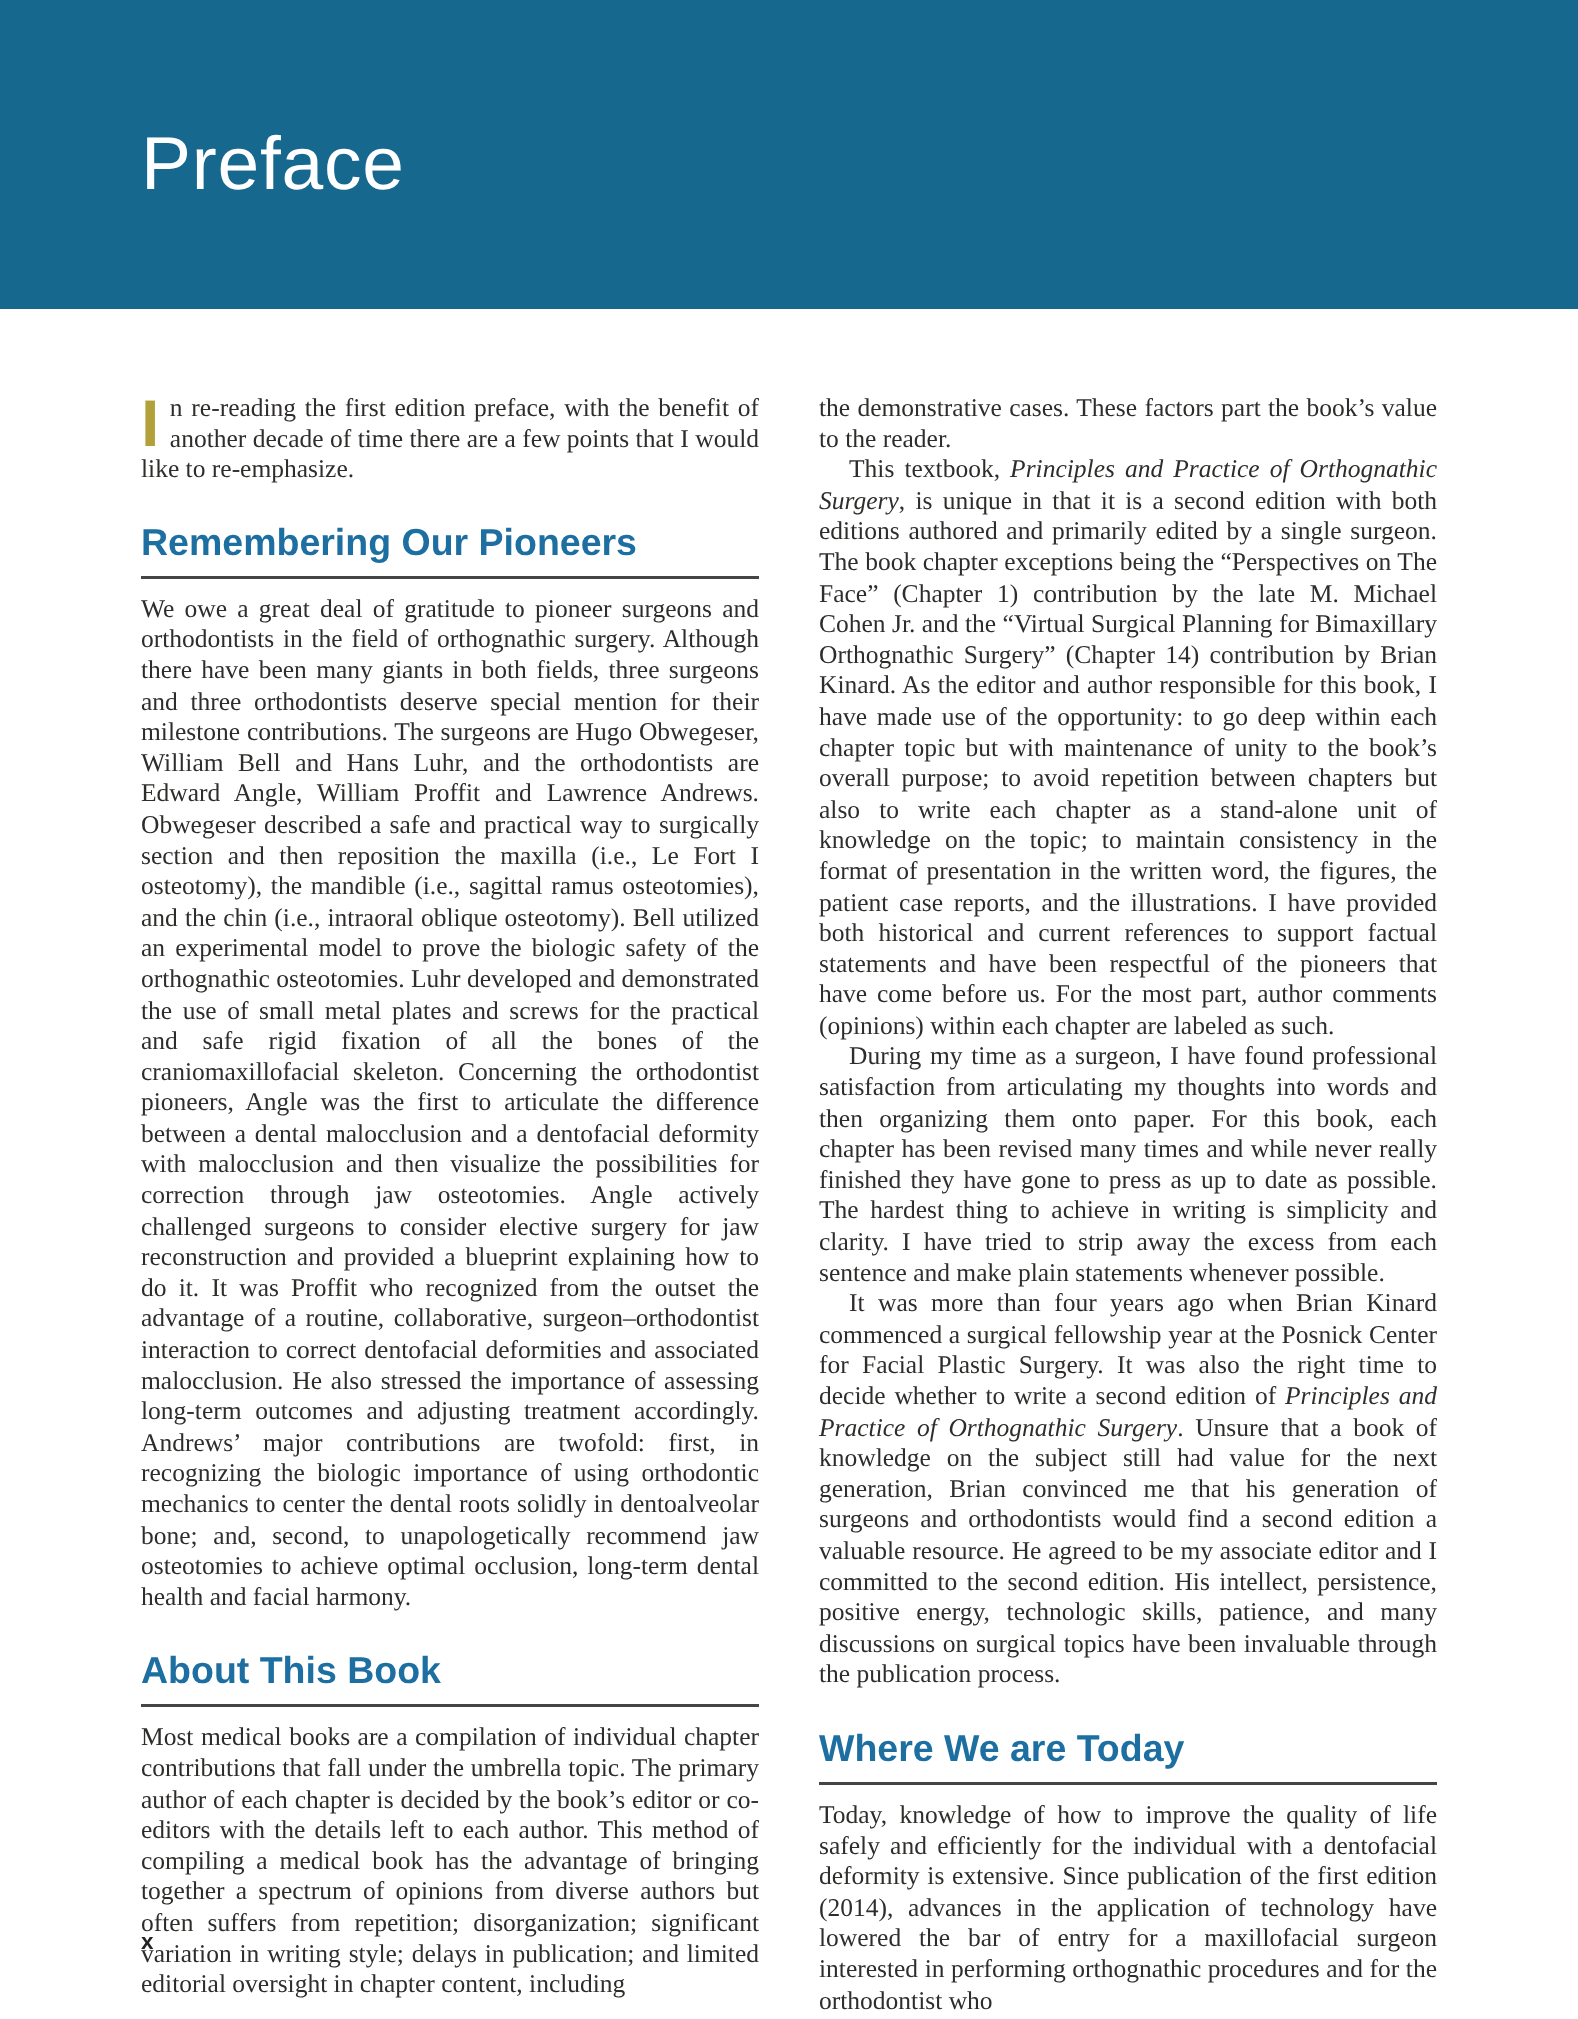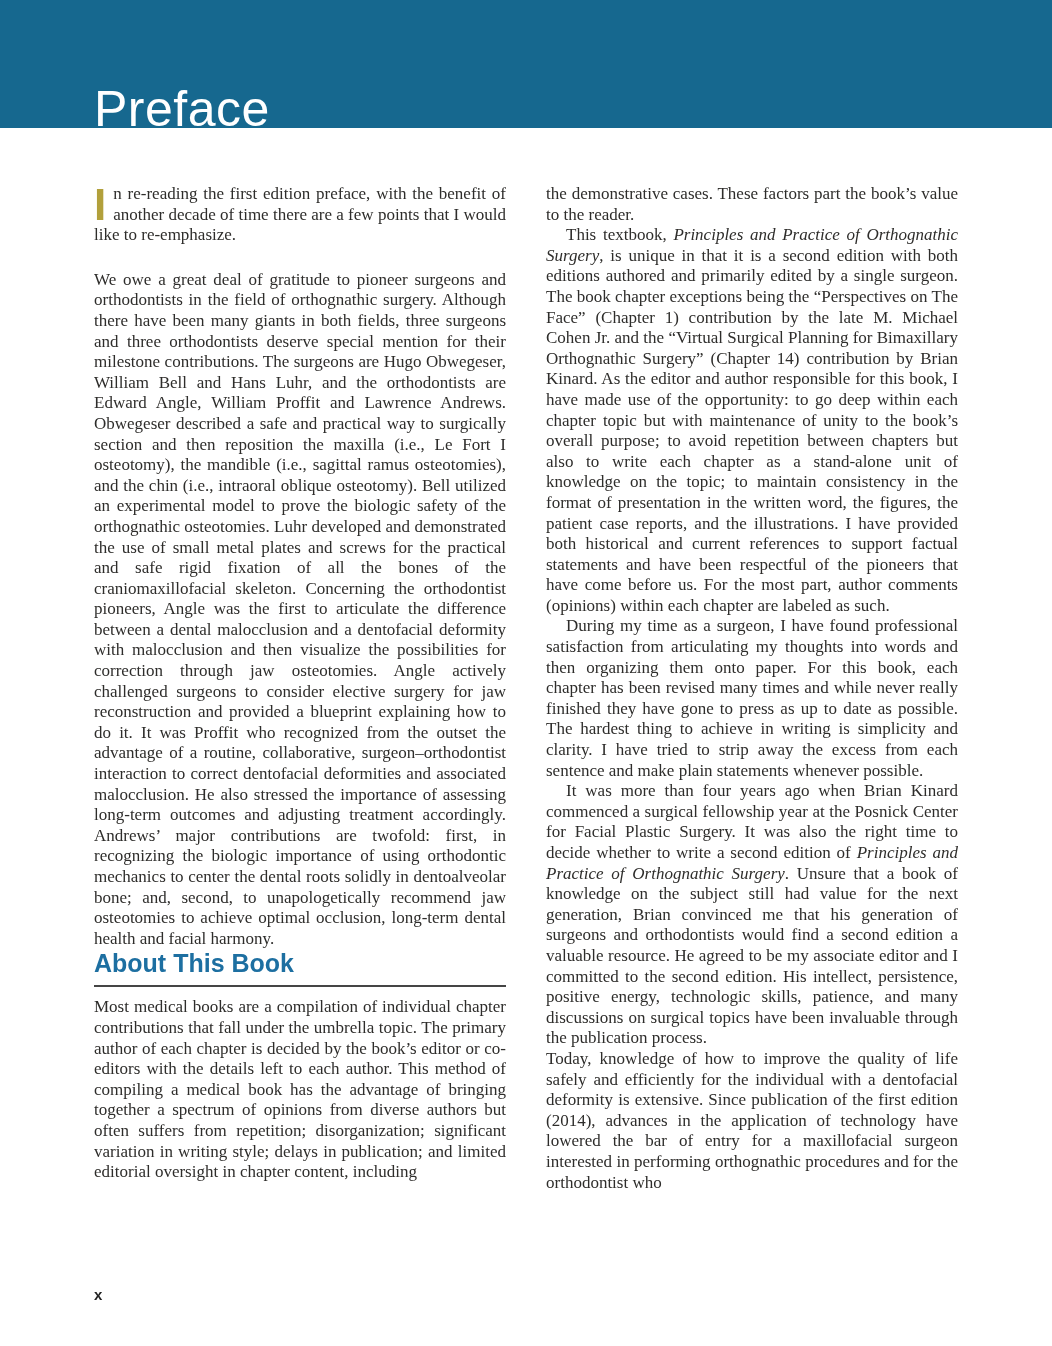--- a/index.html
+++ b/index.html
@@ -17,21 +17,21 @@
     position: relative;
     width: 1052px;
     height: 1346px;
     background: var(--page-background);
     overflow: hidden;
     font-family: "Liberation Serif", serif;
     color: var(--body-text);
   }
   .band {
     width: 1052px;
-    height: 128px;
+    height: 206px;
     background: var(--header-band);
     padding: 84px 0 0 94px;
   }
   .band h1 {
     font-family: "Liberation Sans", sans-serif;
     font-weight: 400;
     font-size: 50px;
     line-height: 1;
     color: var(--title-text);
     letter-spacing: 0.5px;
@@ -62,21 +62,21 @@
   h2.section {
     font-family: "Liberation Sans", sans-serif;
     font-weight: 700;
     font-size: 25px;
     line-height: 28px;
     color: var(--heading);
     padding-bottom: 8px;
     border-bottom: 2px solid var(--rule);
     margin-bottom: 10px;
   }
-  h2.spaced { }
+  h2.spaced { margin-top: 25px; }
   .pagenum {
     position: absolute;
     left: 94px;
     top: 1286px;
     font-family: "Liberation Sans", sans-serif;
     font-weight: 700;
     font-size: 15px;
     color: #222222;
   }
   i { font-style: italic; }
@@ -88,32 +88,34 @@
 
   <header class="band">
     <h1>Preface</h1>
   </header>
 
   <main class="content">
 
     <div class="col">
       <p class="intro"><span class="dropcap">I</span><span>n re-reading the first edition preface, with the benefit of another decade of time there are a few points that I would like to re-emphasize.</span></p>
 
+      <h2 class="section">Remembering Our Pioneers</h2>
       <p class="body"><span>We owe a great deal of gratitude to pioneer surgeons and orthodontists in the field of orthognathic surgery. Although there have been many giants in both fields, three surgeons and three orthodontists deserve special mention for their milestone contributions. The surgeons are Hugo Obwegeser, William Bell and Hans Luhr, and the orthodontists are Edward Angle, William Proffit and Lawrence Andrews. Obwegeser described a safe and practical way to surgically section and then reposition the maxilla (i.e., Le Fort I osteotomy), the mandible (i.e., sagittal ramus osteotomies), and the chin (i.e., intraoral oblique osteotomy). Bell utilized an experimental model to prove the biologic safety of the orthognathic osteotomies. Luhr developed and demonstrated the use of small metal plates and screws for the practical and safe rigid fixation of all the bones of the craniomaxillofacial skeleton. Concerning the orthodontist pioneers, Angle was the first to articulate the difference between a dental malocclusion and a dentofacial deformity with malocclusion and then visualize the possibilities for correction through jaw osteotomies. Angle actively challenged surgeons to consider elective surgery for jaw reconstruction and provided a blueprint explaining how to do it. It was Proffit who recognized from the outset the advantage of a routine, collaborative, surgeon–orthodontist interaction to correct dentofacial deformities and associated malocclusion. He also stressed the importance of assessing long-term outcomes and adjusting treatment accordingly. Andrews’ major contributions are twofold: first, in recognizing the biologic importance of using orthodontic mechanics to center the dental roots solidly in dentoalveolar bone; and, second, to unapologetically recommend jaw osteotomies to achieve optimal occlusion, long-term dental health and facial harmony.</span></p>
 
       <h2 class="section spaced">About This Book</h2>
       <p class="body"><span>Most medical books are a compilation of individual chapter contributions that fall under the umbrella topic. The primary author of each chapter is decided by the book’s editor or co-editors with the details left to each author. This method of compiling a medical book has the advantage of bringing together a spectrum of opinions from diverse authors but often suffers from repetition; disorganization; significant variation in writing style; delays in publication; and limited editorial oversight in chapter content, including</span></p>
     </div>
 
     <div class="col">
       <p class="body"><span>the demonstrative cases. These factors part the book’s value to the reader.</span></p>
       <p class="body indent"><span>This textbook, </span><i>Principles and Practice of Orthognathic Surgery</i><span>, is unique in that it is a second edition with both editions authored and primarily edited by a single surgeon. The book chapter exceptions being the “Perspectives on The Face” (Chapter 1) contribution by the late M. Michael Cohen Jr. and the “Virtual Surgical Planning for Bimaxillary Orthognathic Surgery” (Chapter 14) contribution by Brian Kinard. As the editor and author responsible for this book, I have made use of the opportunity: to go deep within each chapter topic but with maintenance of unity to the book’s overall purpose; to avoid repetition between chapters but also to write each chapter as a stand-alone unit of knowledge on the topic; to maintain consistency in the format of presentation in the written word, the figures, the patient case reports, and the illustrations. I have provided both historical and current references to support factual statements and have been respectful of the pioneers that have come before us. For the most part, author comments (opinions) within each chapter are labeled as such.</span></p>
       <p class="body indent"><span>During my time as a surgeon, I have found professional satisfaction from articulating my thoughts into words and then organizing them onto paper. For this book, each chapter has been revised many times and while never really finished they have gone to press as up to date as possible. The hardest thing to achieve in writing is simplicity and clarity. I have tried to strip away the excess from each sentence and make plain statements whenever possible.</span></p>
       <p class="body indent"><span>It was more than four years ago when Brian Kinard commenced a surgical fellowship year at the Posnick Center for Facial Plastic Surgery. It was also the right time to decide whether to write a second edition of </span><i>Principles and Practice of Orthognathic Surgery</i><span>. Unsure that a book of knowledge on the subject still had value for the next generation, Brian convinced me that his generation of surgeons and orthodontists would find a second edition a valuable resource. He agreed to be my associate editor and I committed to the second edition. His intellect, persistence, positive energy, technologic skills, patience, and many discussions on surgical topics have been invaluable through the publication process.</span></p>
 
+      <h2 class="section spaced">Where We are Today</h2>
       <p class="body"><span>Today, knowledge of how to improve the quality of life safely and efficiently for the individual with a dentofacial deformity is extensive. Since publication of the first edition (2014), advances in the application of technology have lowered the bar of entry for a maxillofacial surgeon interested in performing orthognathic procedures and for the orthodontist who</span></p>
     </div>
 
   </main>
 
   <div class="pagenum">x</div>
 
 </div>
 
 </body></html>

